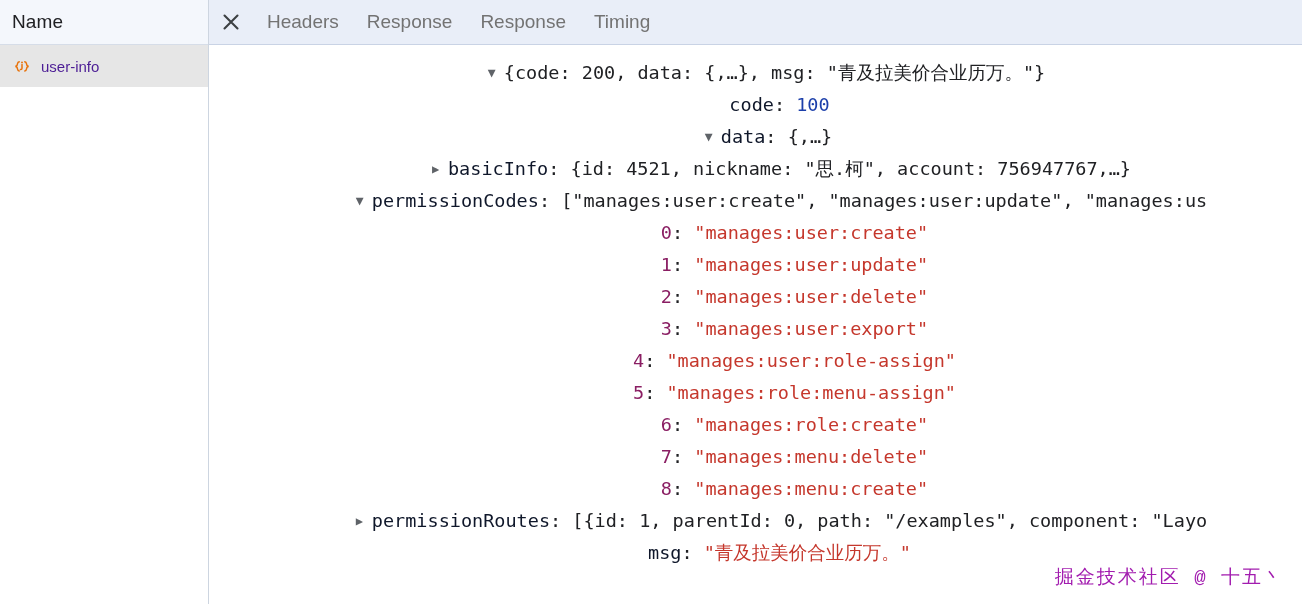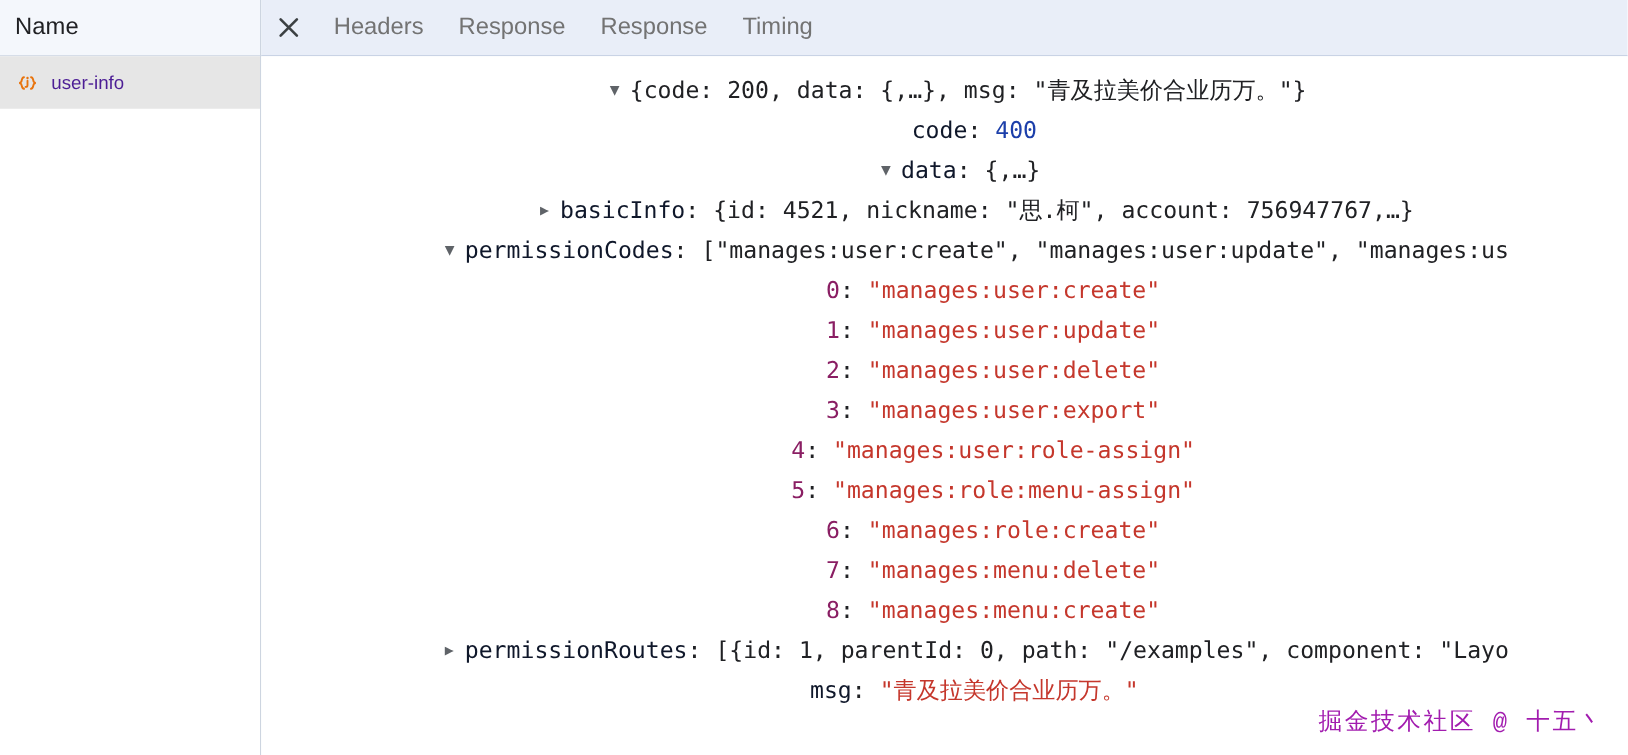--- a/index.html
+++ b/index.html
@@ -235,21 +235,21 @@
     </div>
 
     <div class="preview-body">
       <div class="json-tree">
 
         <div class="jrow">
           <span class="tri open"></span><span class="k-plain">{code: 200, data: {,…}, msg: "青及拉美价合业历万。"}</span>
         </div>
 
         <div class="jrow ind1">
-          <span class="k-key">code</span><span class="k-plain">:&nbsp;</span><span class="k-num">400</span>
+          <span class="k-key">code</span><span class="k-plain">:&nbsp;</span><span class="k-num">100</span>
         </div>
 
         <div class="jrow ind1" style="padding-left:26px">
           <span class="tri open"></span><span class="k-key">data</span><span class="k-plain">:&nbsp;</span><span class="k-plain">{,…}</span>
         </div>
 
         <div class="jrow" style="padding-left:52px">
           <span class="tri closed"></span><span class="k-key">basicInfo</span><span class="k-plain">:&nbsp;</span><span class="k-plain">{id: 4521, nickname: "思.柯", account: 756947767,…}</span>
         </div>
 

